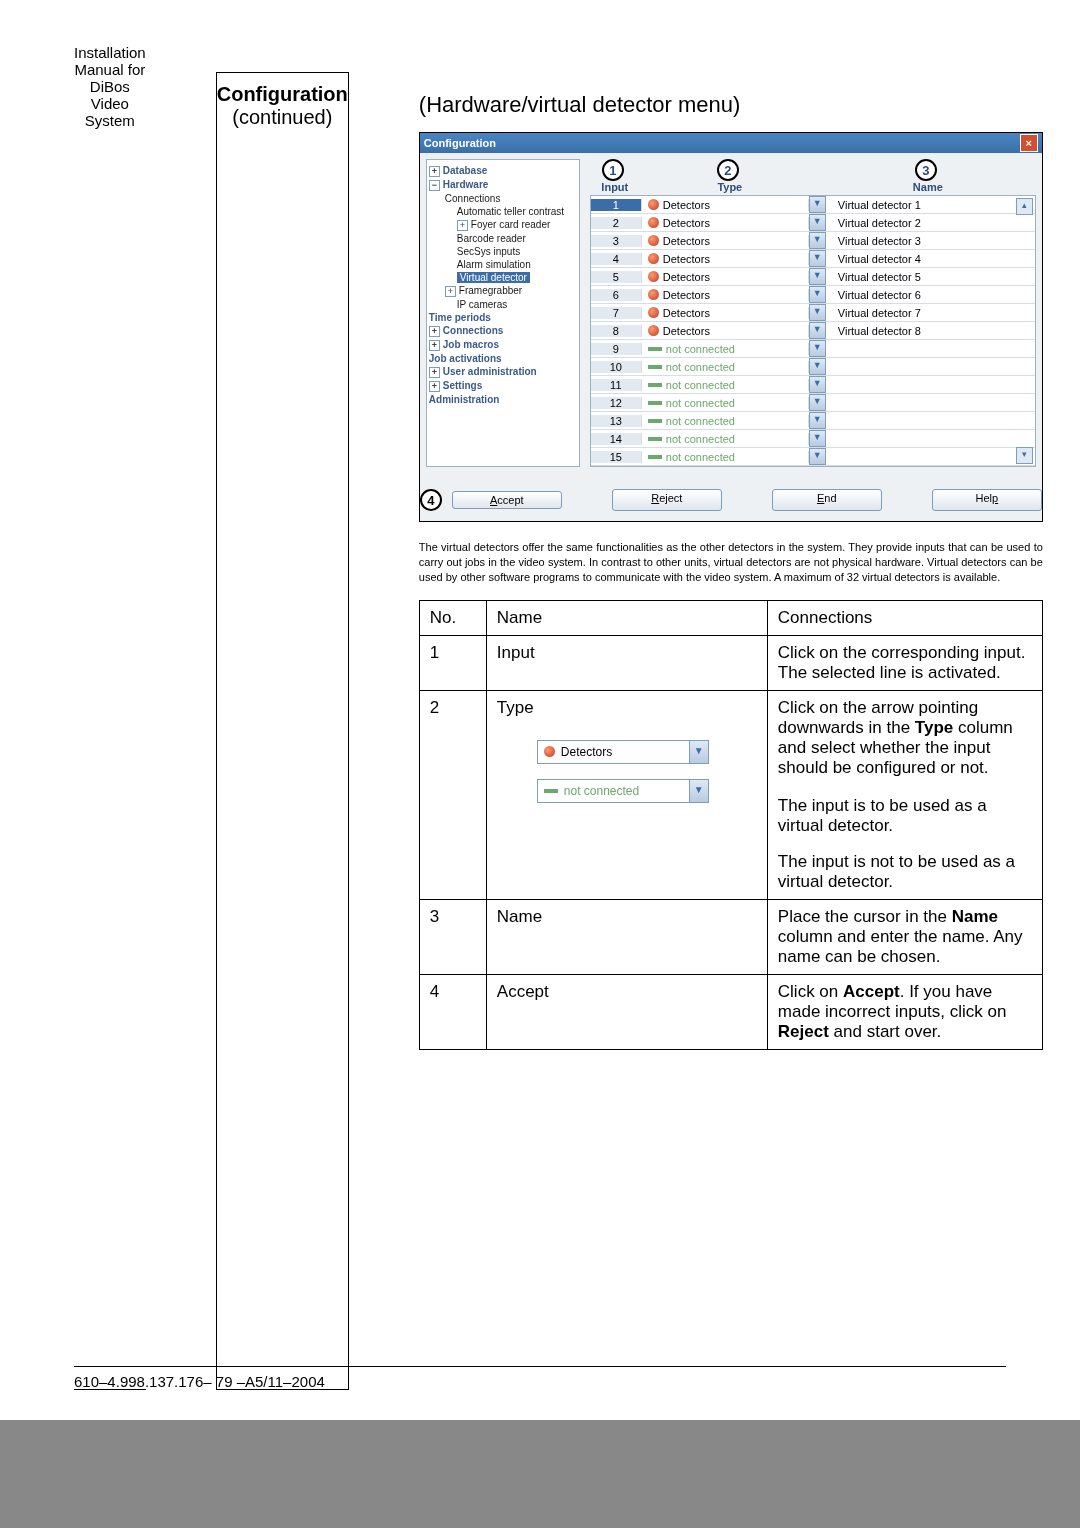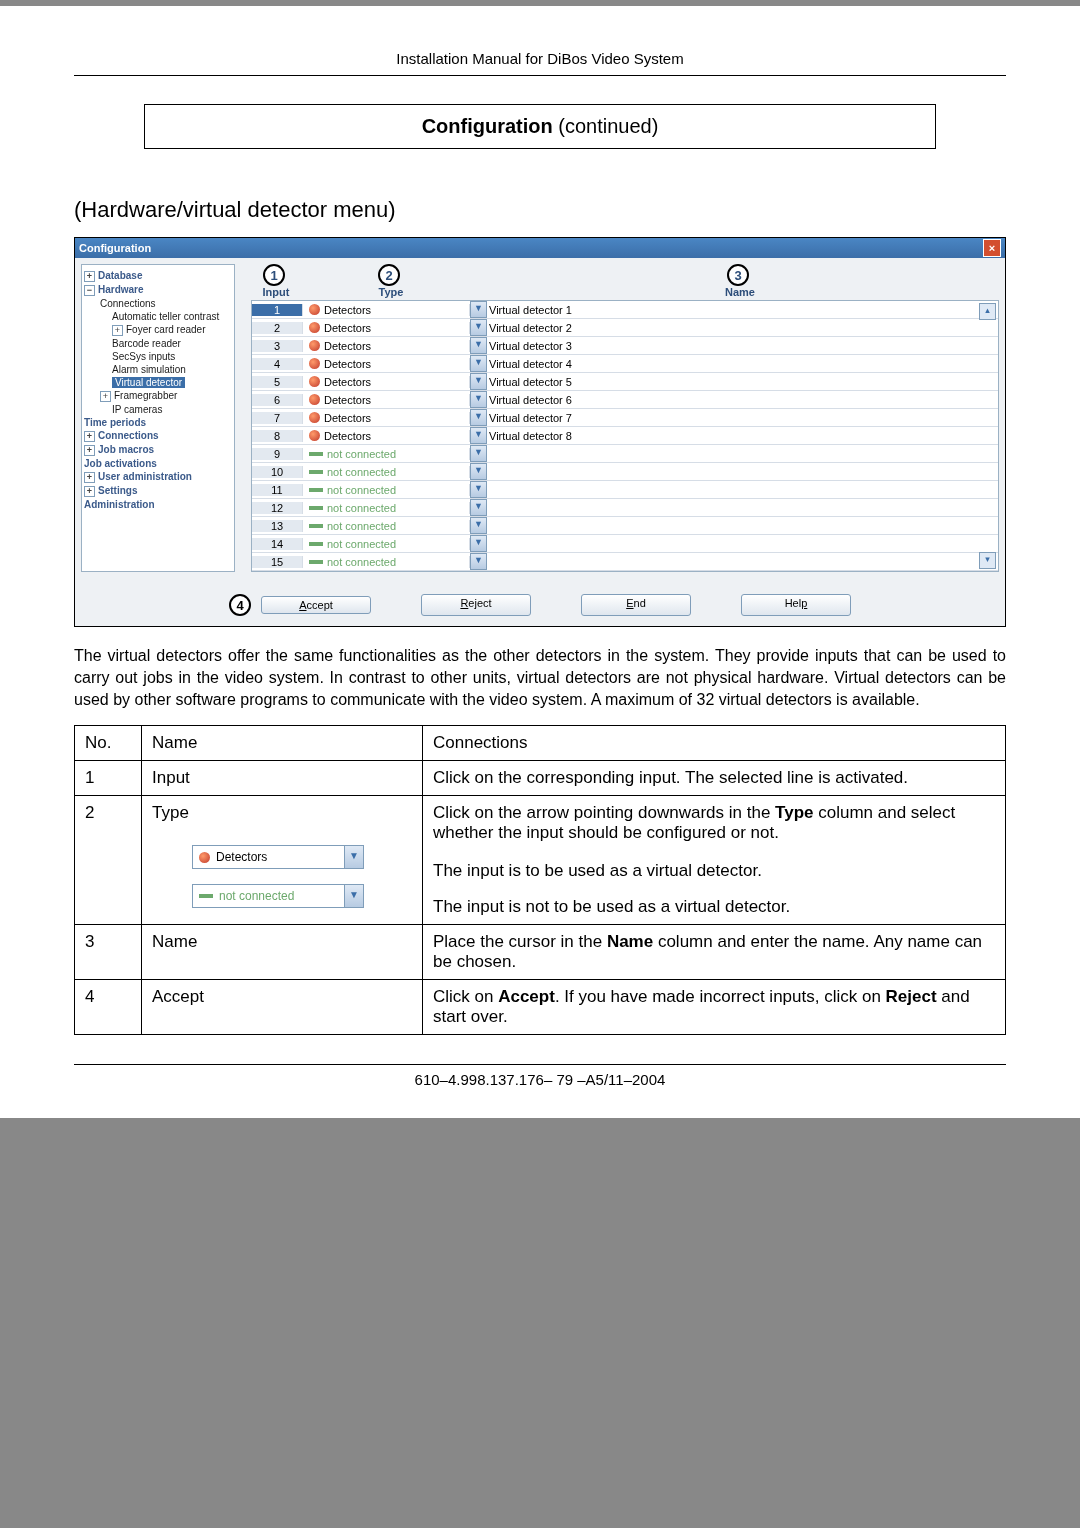--- a/index.html
+++ b/index.html
@@ -1,66 +1,66 @@
 <!DOCTYPE html>
 <html><head>
 <meta charset="utf-8">
 <style>
 body{margin:0;background:#888;font-family:Arial,Helvetica,sans-serif;font-size:15px;color:#000}
-.page{width:1080px;height:1112px;background:#fff;margin:6px auto;box-sizing:border-box;padding:44px 74px 30px;position:relative;display:flex;flex-direction:column}
+.page{width:1080px;height:1420px;background:#fff;margin:0 auto;box-sizing:border-box;padding:44px 74px 30px;position:relative;display:flex;flex-direction:row}
 .header{text-align:center;font-size:15px;padding-bottom:8px;border-bottom:1px solid #000}
 .sect-title-box{border:1px solid #000;margin:28px 70px 0;padding:10px 0;text-align:center;font-size:20px}
 .sect-title-box b{font-weight:bold}
 .sec-row{display:flex;margin-top:46px}
 .sec-num{width:140px;font-weight:bold;font-size:19px}
 .sec-body{flex:1}
 .sec-body h2{margin:0;font-size:19px;font-weight:bold}
 .sec-body .sub{font-size:22px;margin-top:2px}
 .screenshot{border:1px solid #000;margin-top:14px;background:#f4f6f8;font-family:Tahoma,Arial,sans-serif;font-size:11px;position:relative}
 .titlebar{background:linear-gradient(#4a86c4,#3b6ea8);color:#fff;display:flex;justify-content:space-between;align-items:center;height:20px;padding:0 4px;font-weight:bold}
 .titlebar .close{width:16px;height:16px;background:#d34f2f;color:#fff;text-align:center;line-height:16px;border:1px solid #fff;font-size:11px}
-.ss-body{display:flex;padding:6px;gap:16px;background:#eef1f4}
+.ss-body{display:flex;padding:6px;gap:10px;background:#eef1f4}
 .tree{width:148px;border:1px solid #9bb1c4;background:#fff;padding:4px 2px;font-size:10px;color:#1a1a1a}
 .tree div{padding:1px 0 1px 6px;white-space:nowrap}
 .tree .b{font-weight:bold;color:#3b5a8a;padding-left:0}
 .tree .sel{background:#3b6ea8;color:#fff;display:inline-block;padding:0 3px}
 .tree .ind1{padding-left:16px}.tree .ind2{padding-left:28px}
 .tree .box{display:inline-block;width:9px;height:9px;border:1px solid #7f9db9;text-align:center;line-height:8px;font-size:9px;margin-right:3px;color:#444}
 .grid-area{flex:1;position:relative}
 .grid-head{display:flex;font-weight:bold;color:#2d4e7a;margin-bottom:2px}
 .col-input{width:50px;text-align:center}
 .col-type{width:180px;text-align:center}
 .col-name{flex:1;text-align:center}
 .callout{display:inline-flex;width:18px;height:18px;border:2px solid #000;border-radius:50%;align-items:center;justify-content:center;font-weight:bold;font-size:13px;background:#fff;margin-right:4px}
 .grid-rows{border:1px solid #9bb1c4;background:#fff;max-height:270px;overflow:hidden;position:relative}
 .grow{display:flex;align-items:center;border-bottom:1px solid #d6dde6;height:17px}
 .grow .ci{width:50px;text-align:center;background:#e3e9f0}
 .grow.sel .ci{background:#3b6ea8;color:#fff}
 .grow .ct{width:160px;display:flex;align-items:center;gap:4px;padding-left:6px;border-left:1px solid #d6dde6;border-right:1px solid #d6dde6}
 .grow .dd{width:15px;height:15px;background:linear-gradient(#dfe9f5,#b7cbe2);border:1px solid #7f9db9;text-align:center;line-height:13px;color:#3b6ea8;font-size:9px}
-.grow .cn{flex:1;padding-left:2px}
+.grow .cn{flex:1;padding-left:12px}
 .ic-det{width:11px;height:11px;border-radius:50%;background:radial-gradient(circle at 4px 4px,#ff9a6a,#c0392b);display:inline-block}
 .ic-nc{width:14px;height:4px;background:#6ca96c;display:inline-block}
 .nc{color:#6ca96c}
 .up{position:absolute;right:2px;top:2px;width:15px;height:15px;background:#dfe9f5;border:1px solid #7f9db9;text-align:center;line-height:13px;color:#3b6ea8;font-size:9px}
 .dn{position:absolute;right:2px;bottom:2px;width:15px;height:15px;background:#dfe9f5;border:1px solid #7f9db9;text-align:center;line-height:13px;color:#3b6ea8;font-size:9px}
 .ss-btns{display:flex;gap:50px;justify-content:center;padding:16px 0 10px;background:#eef1f4}
 .ss-btn{min-width:80px;padding:2px 14px;border:1px solid #7f9db9;background:linear-gradient(#fff,#dfe6ee);border-radius:3px;text-align:center;font-size:11px}
 .acc-wrap{display:flex;align-items:center;gap:6px}
-.para{margin-top:18px;text-align:justify;font-size:16px;line-height:1.38}
+.para{margin-top:18px;text-align:justify;font-size:11px;line-height:1.38}
 .note{margin-top:14px;font-size:17px}
 .note b{display:inline-block;width:90px}
 .tbl{width:100%;border-collapse:collapse;margin-top:14px;font-size:17px}
 .tbl td,.tbl th{border:1px solid #000;padding:7px 10px;vertical-align:top;text-align:left;font-weight:normal}
 .tbl .cno{width:46px;text-align:left}
 .tbl .cna{width:260px}
 .inline-dd{display:inline-flex;align-items:center;border:1px solid #7f9db9;background:#fff;font-size:12px;height:22px;width:170px;margin-left:40px}
 .inline-dd .lab{flex:1;display:flex;align-items:center;gap:6px;padding-left:6px}
 .inline-dd .ar{width:18px;height:100%;background:linear-gradient(#dfe9f5,#b7cbe2);border-left:1px solid #7f9db9;text-align:center;line-height:20px;color:#3b6ea8;font-size:10px}
-.footer{position:absolute;bottom:30px;left:74px;right:74px;border-top:1px solid #000;padding-top:6px;display:flex;justify-content:center;font-size:15px}
+.footer{position:absolute;bottom:30px;left:74px;right:74px;border-top:1px solid #000;padding-top:6px;display:flex;justify-content:flex-start;font-size:15px}
 .u{text-decoration:underline}
 </style>
 </head>
 <body>
 
 <div class="page">
   <div class="header">Installation Manual for DiBos Video System</div>
 
   <div class="sect-title-box">
     <b>Configuration</b><span> (continued)</span>

